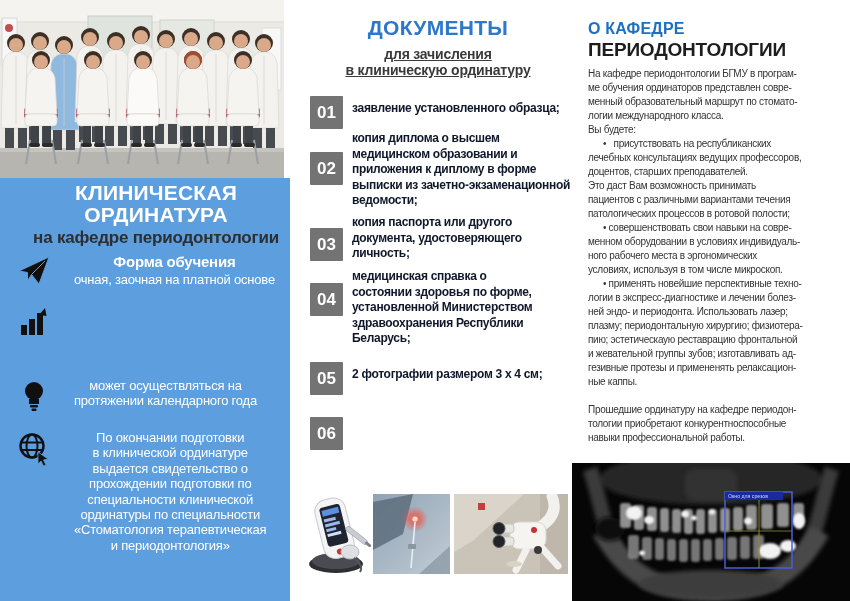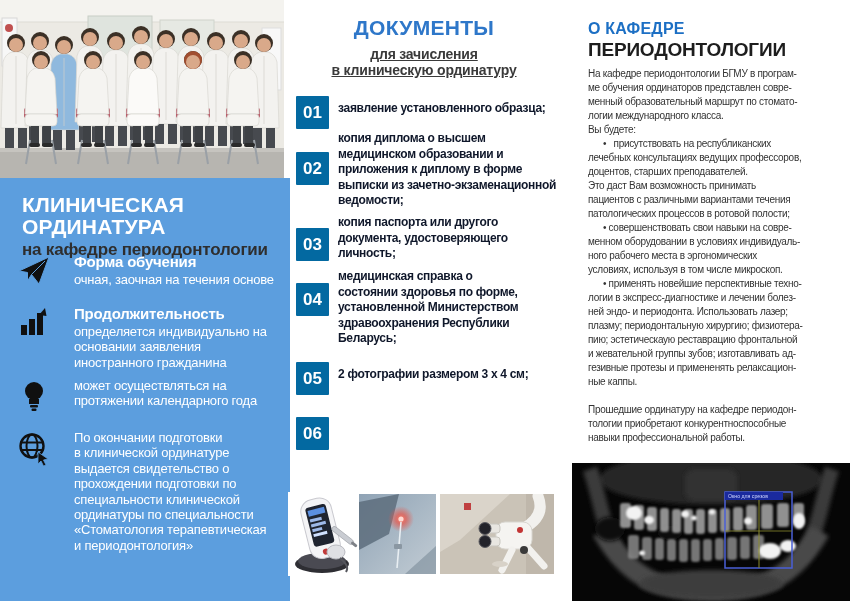--- a/index.html
+++ b/index.html
@@ -1,36 +1,36 @@
 <!DOCTYPE html>
 <html><head>
 <meta charset="utf-8">
 <style>
   html,body{margin:0;padding:0;background:#ffffff;}
   .page{position:relative;width:850px;height:601px;background:#fff;overflow:hidden;
         font-family:"Liberation Sans","DejaVu Sans",sans-serif;color:#333;}
   
   .photo-wrap{position:absolute;left:0;top:0;width:284px;height:178px;overflow:hidden;}
   .blue-panel{position:absolute;left:0;top:178px;width:290px;height:423px;background:#5c9ede;
-              box-sizing:border-box;padding:16px 0 0 22px;}
+              box-sizing:border-box;padding:4px 0 0 22px;text-align:center;}
   .prog-title{margin:0;font-size:21px;line-height:22px;font-weight:600;color:#fff;
               white-space:pre-line;letter-spacing:.2px;}
   .prog-sub{margin:2px 0 0 0;font-size:17px;font-weight:700;color:#2e2e2e;letter-spacing:-.2px;}
   .bi{position:absolute;left:16px;display:flex;gap:22px;width:262px;}
   .bi .ic{flex:0 0 36px;display:flex;justify-content:center;align-items:flex-start;padding-top:2px;}
   .bi-title{font-size:15px;font-weight:700;color:#fff;margin:0 0 2px 0;letter-spacing:-.2px;}
   .bi-text{font-size:13px;line-height:15.4px;color:#fff;white-space:pre-line;letter-spacing:-.2px;}
   .bi4 .bi-text{font-size:13px;line-height:15.4px;}
   
-  .mid{position:absolute;left:288px;top:0;width:272px;height:587px;}
+  .mid{position:absolute;left:302px;top:0;width:272px;height:587px;}
   .doc-title{position:absolute;top:16px;left:0;width:100%;text-align:center;margin:0;
              font-size:21px;font-weight:700;color:#2e77c9;letter-spacing:.3px;}
   .doc-sub{position:absolute;top:46px;left:0;width:100%;text-align:center;
            font-size:14px;line-height:16px;font-weight:700;color:#3a3a3a;white-space:pre-line;letter-spacing:-.2px;text-decoration:underline;}
-  .num{position:absolute;left:8px;width:33px;height:33px;background:#0369a1;color:#fff;
+  .num{position:absolute;left:8px;width:33px;height:33px;background:#737373;color:#fff;
        display:flex;align-items:center;justify-content:center;font-size:17px;font-weight:700;border-radius:1px;}
   .doc-txt{position:absolute;left:50px;width:225px;font-size:12px;line-height:15.5px;font-weight:700;
            color:#0f172a;white-space:pre-line;letter-spacing:-.3px;}
   .eq{position:absolute;overflow:hidden;}
   
   .right{position:absolute;left:580px;top:0;width:270px;height:436px;}
   .ab-t1{position:absolute;top:20px;left:8px;margin:0;font-size:16px;font-weight:700;color:#1c6fc4;letter-spacing:.2px;}
   .ab-t2{position:absolute;top:39px;left:8px;margin:0;font-size:19px;font-weight:700;color:#1d1d1d;letter-spacing:-.2px;}
   .ab-body{position:absolute;top:67px;left:8px;width:262px;font-size:10px;line-height:14px;
            color:#333;white-space:pre-wrap;letter-spacing:-.3px;}
@@ -122,39 +122,33 @@
     <div class="prog-sub">на кафедре периодонтологии</div>
 
     <div class="bi" style="top:75px">
       <span class="ic">
         <svg width="32" height="30" viewBox="0 0 32 30">
             <path d="M1,16 L31,2 L21,29 L13.5,19.5 L9.5,26 L9.5,17.5 Z M13.5,19.5 L27,6" fill="#101010" stroke="#5c9ede" stroke-width="1"></path>
           </svg>
       </span>
       <div>
         <div class="bi-title">Форма обучения</div>
-        <div class="bi-text">очная, заочная на течения основе</div>
+        <div class="bi-text">очная, заочная на платной основе</div>
       </div>
     </div>
 
     <div class="bi" style="top:127px">
       <span class="ic">
         <svg width="30" height="30" viewBox="0 0 30 30">
           <rect x="2" y="18" width="6" height="10" fill="#101010"></rect>
           <rect x="10" y="12" width="6" height="16" fill="#101010"></rect>
           <rect x="18" y="6" width="6" height="22" fill="#101010"></rect>
           <path d="M20,8 L26,1 L27.5,9 Z" fill="#101010"></path>
         </svg>
       </span>
-      <div>
-        <div class="bi-title">Продолжительность</div>
-        <div class="bi-text">определяется индивидуально на
-основании заявления
-иностранного гражданина</div>
-      </div>
     </div>
 
     <div class="bi" style="top:200px">
       <span class="ic">
         <svg width="24" height="32" viewBox="0 0 24 32">
           <circle cx="12" cy="11" r="9" fill="#101010"></circle>
           <rect x="7" y="19" width="10" height="5" fill="#101010"></rect>
           <rect x="8" y="25" width="8" height="2.5" rx="1" fill="#101010"></rect>
           <rect x="9.5" y="28.5" width="5" height="2.5" rx="1" fill="#101010"></rect>
         </svg>

